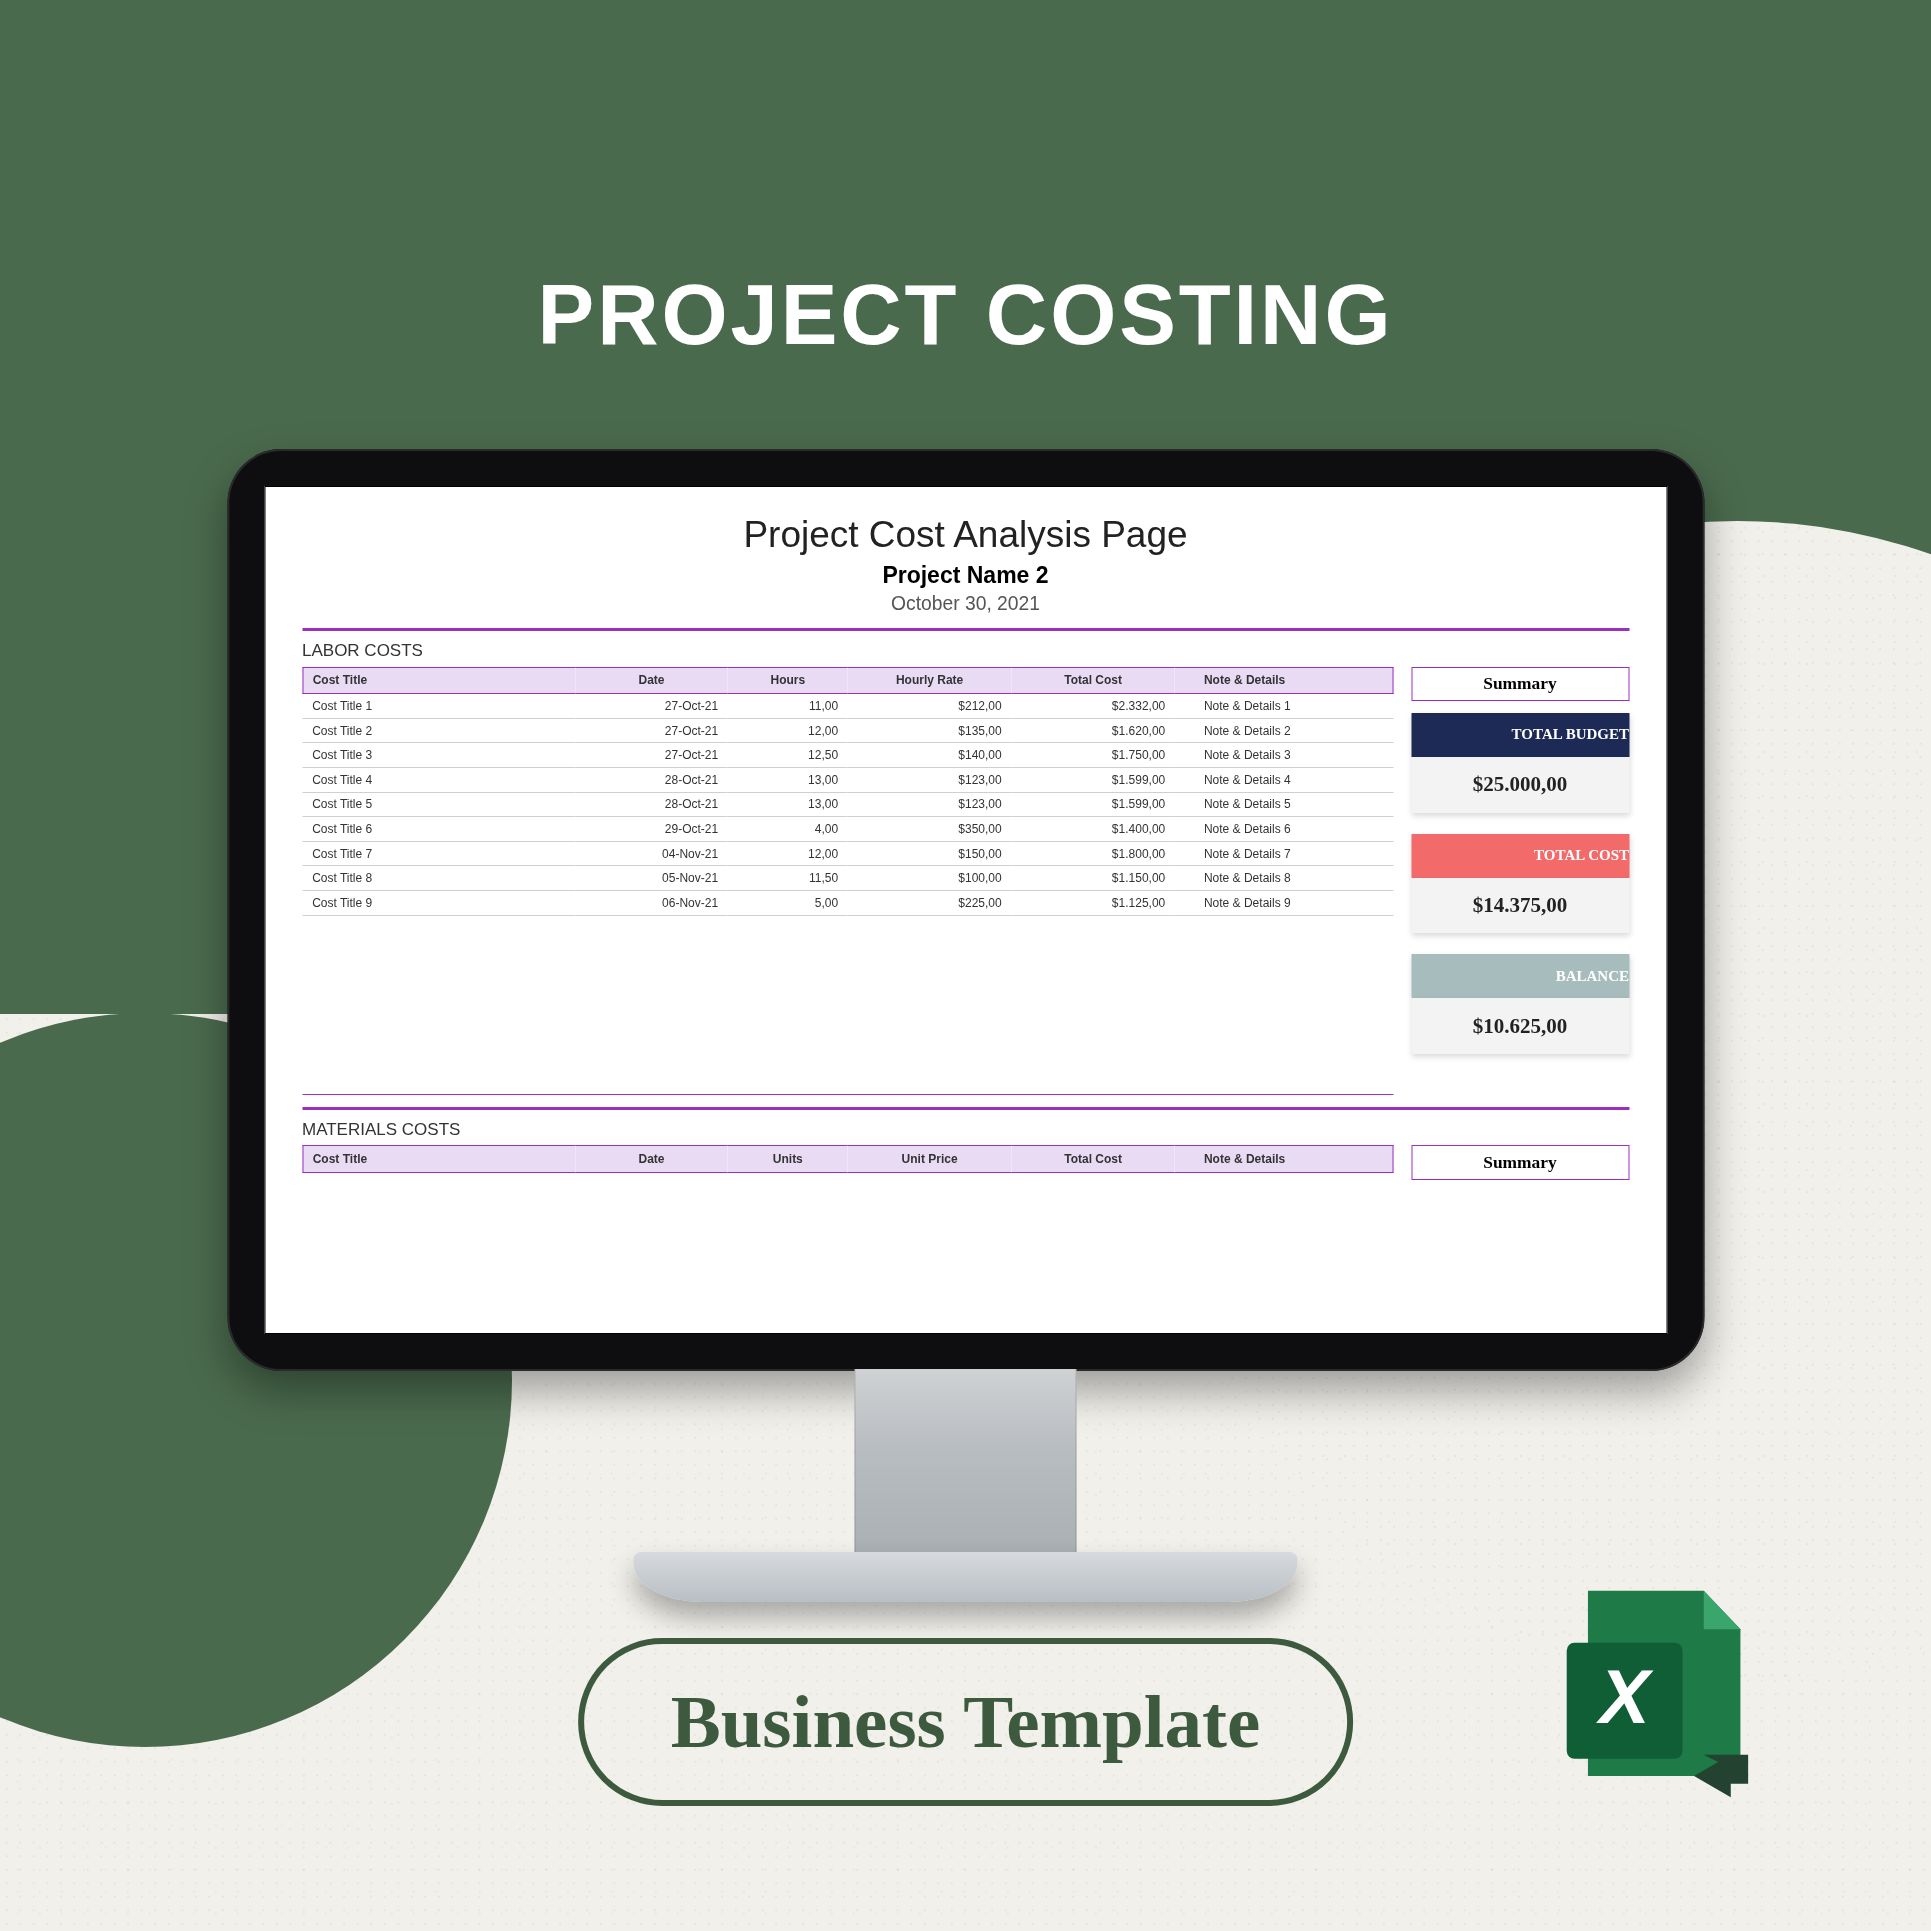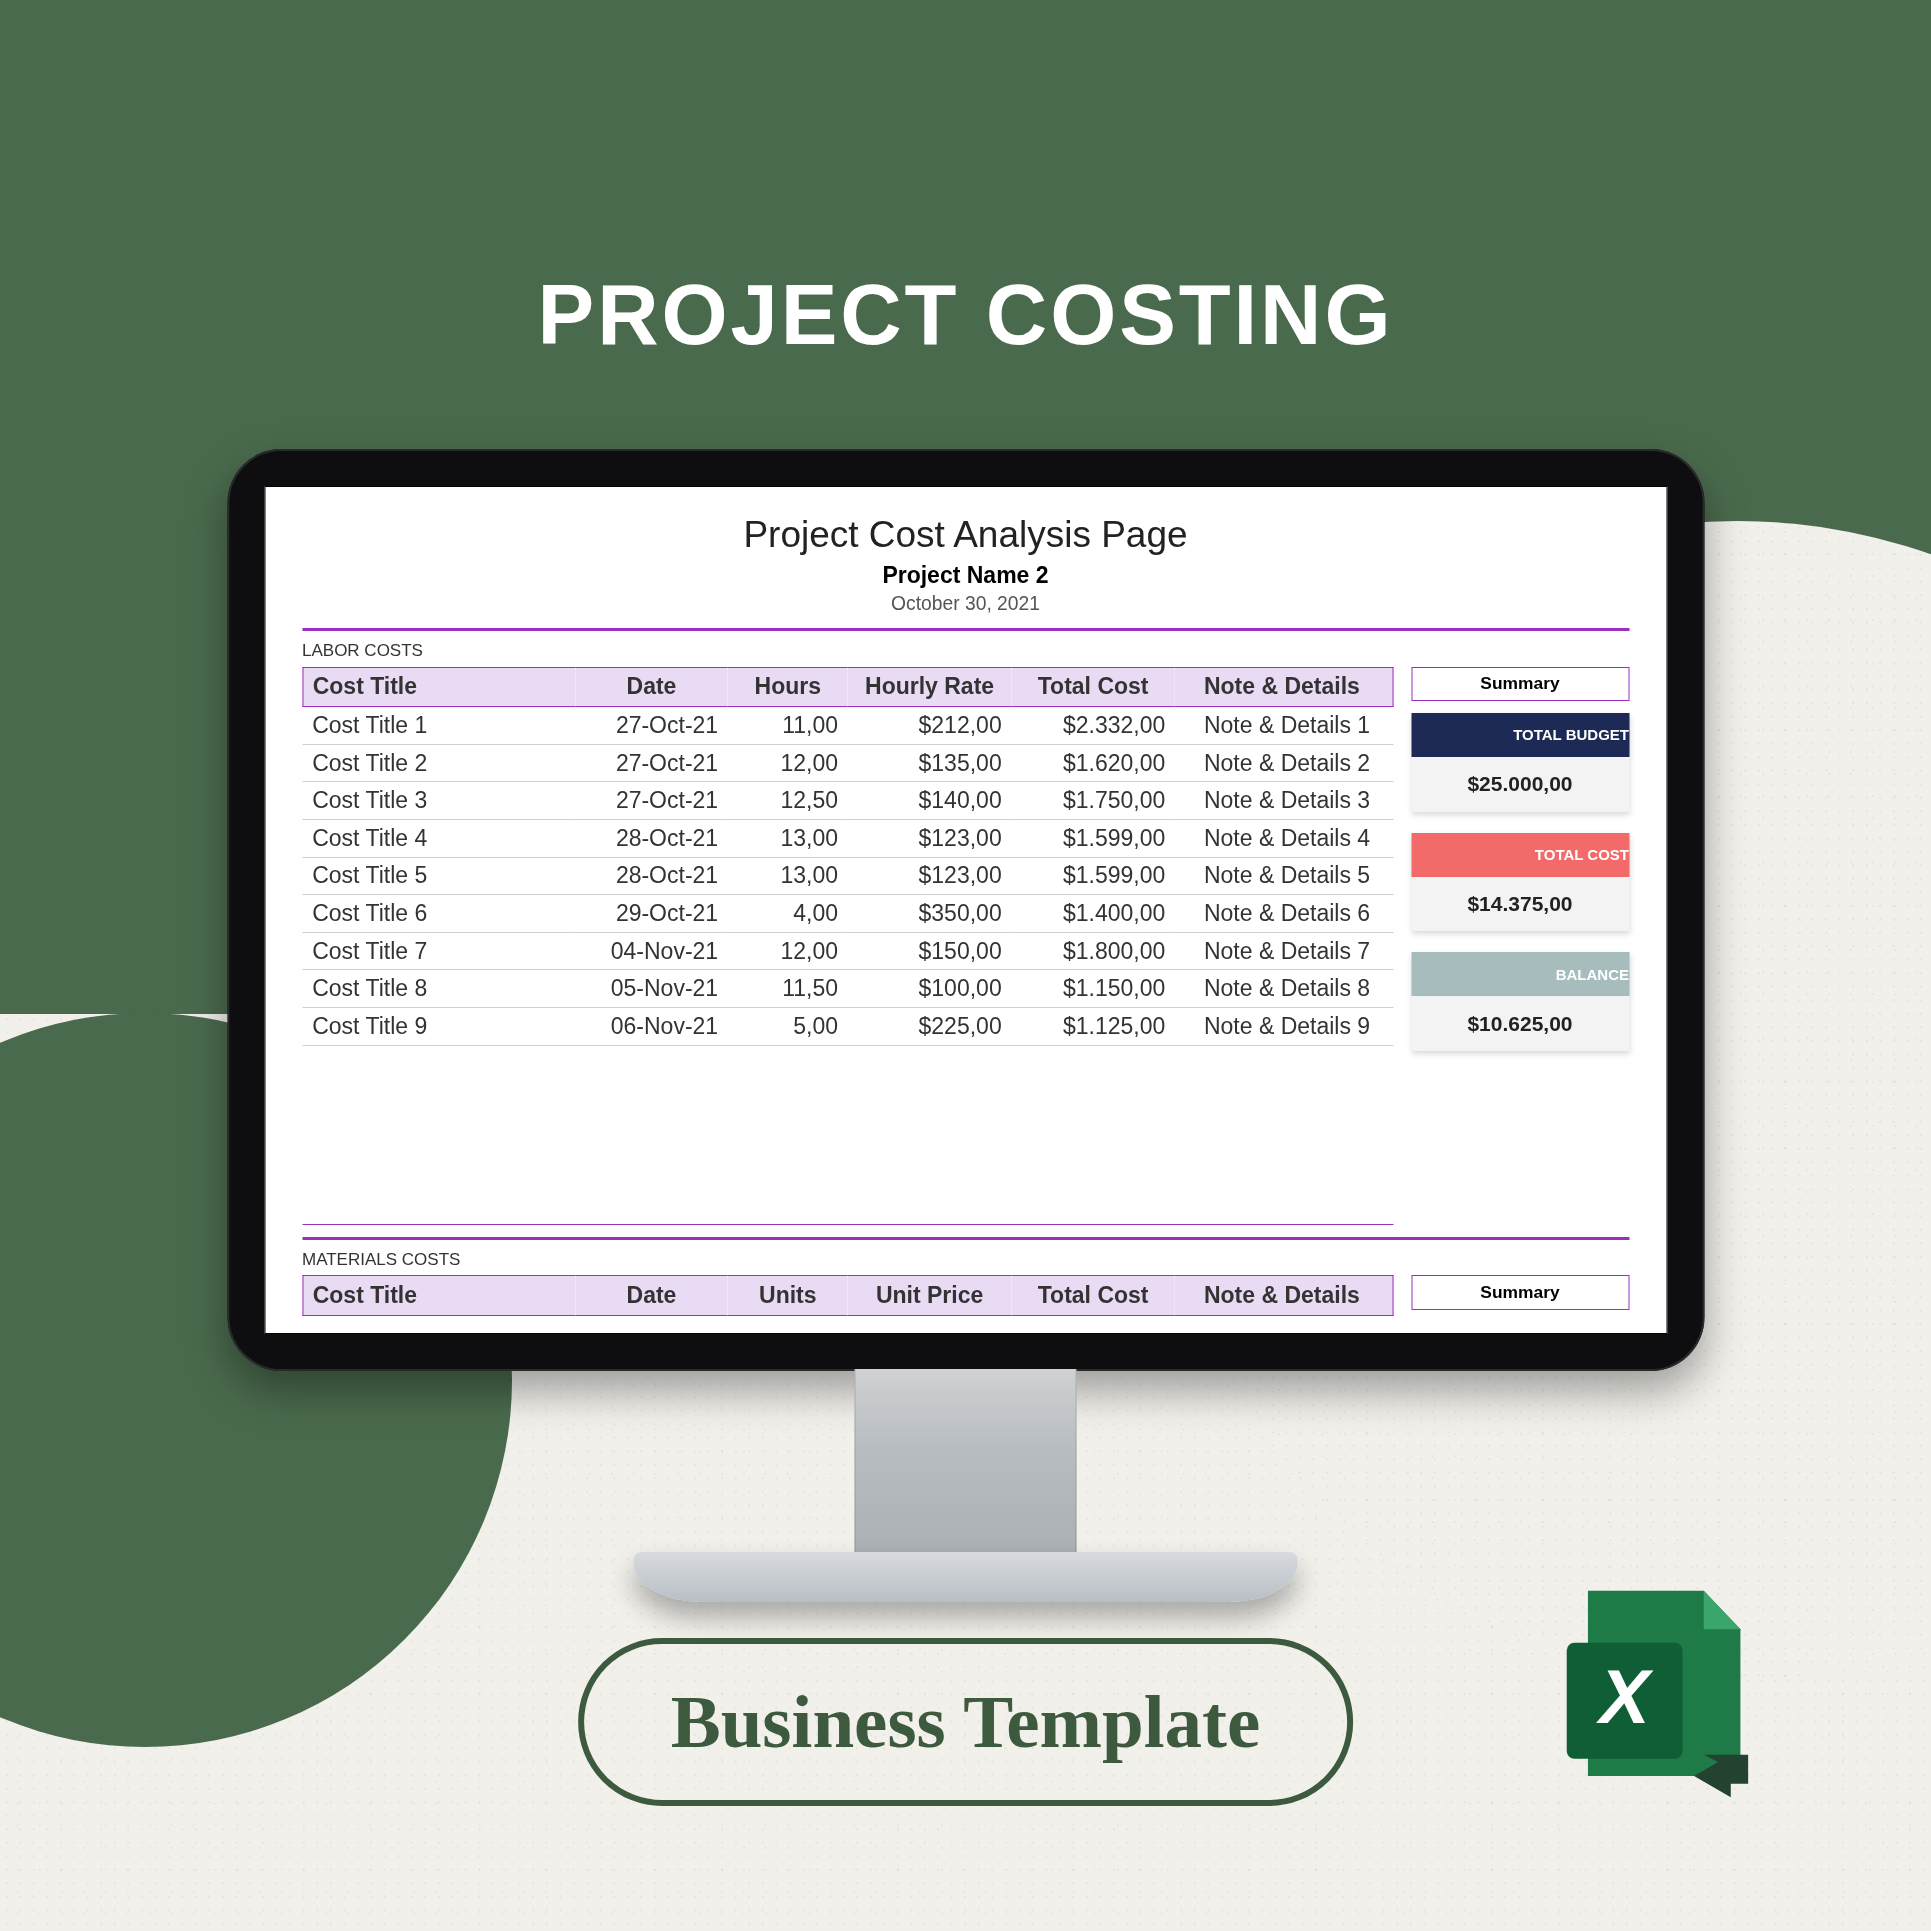--- a/index.html
+++ b/index.html
@@ -80,37 +80,37 @@
 .doc-date { text-align: center; font-size: 19.3px; color: #555; margin-top: 3.9px; }
 
 .rule-purple { height: 2.9px; background: #9b2fbf; margin: 13.5px 0 7.7px; }
 
 .section-label { font-size: 17px; color: #333; margin: 9.7px 0 5.8px; }
 
 .content-row { display: flex; gap: 17.4px; align-items: flex-start; }
 .table-wrap { flex: 1; }
 
 table.cost {
-  width: 100%; border-collapse: collapse; font-size: 23px; color: #333;
+  width: 100%; border-collapse: collapse; font-size: 12px; color: #333;
 }
 table.cost thead th {
   background: #eadbf5; border: 1.9px solid #9b2fbf;
   text-align: left; font-weight: 700; padding: 5.8px 9.7px;
 }
 table.cost thead th.num { text-align: center; }
 table.cost thead th:first-child { border-right: none; }
 table.cost thead th:not(:first-child):not(:last-child) { border-left: none; border-right: none; }
 table.cost thead th:last-child { border-left: none; }
 table.cost tbody td {
   border-bottom: 1px solid #cfcfcf; padding: 4.8px 9.7px; white-space: nowrap;
 }
 table.cost tbody td.num { text-align: right; }
 .table-spacer { height: 176px; border-bottom: 1.9px solid #9b2fbf; margin-top: 3.9px; }
 
-.summary-col { width: 218px; }
+.summary-col { width: 218px; font-family: Liberation Serif, serif; }
 .sum-head {
   border: 1.9px solid #9b2fbf; background: #fff;
   text-align: center; font-weight: 700; font-size: 17.4px;
   padding: 5.8px 0; margin-bottom: 11.6px;
 }
 .sum-card { margin-bottom: 21px; }
 .sum-top {
   text-align: right; font-size: 15px; font-weight: 700;
   padding: 13.5px 0; box-shadow: 0 2.9px 5.8px rgba(0,0,0,0.18);
 }

